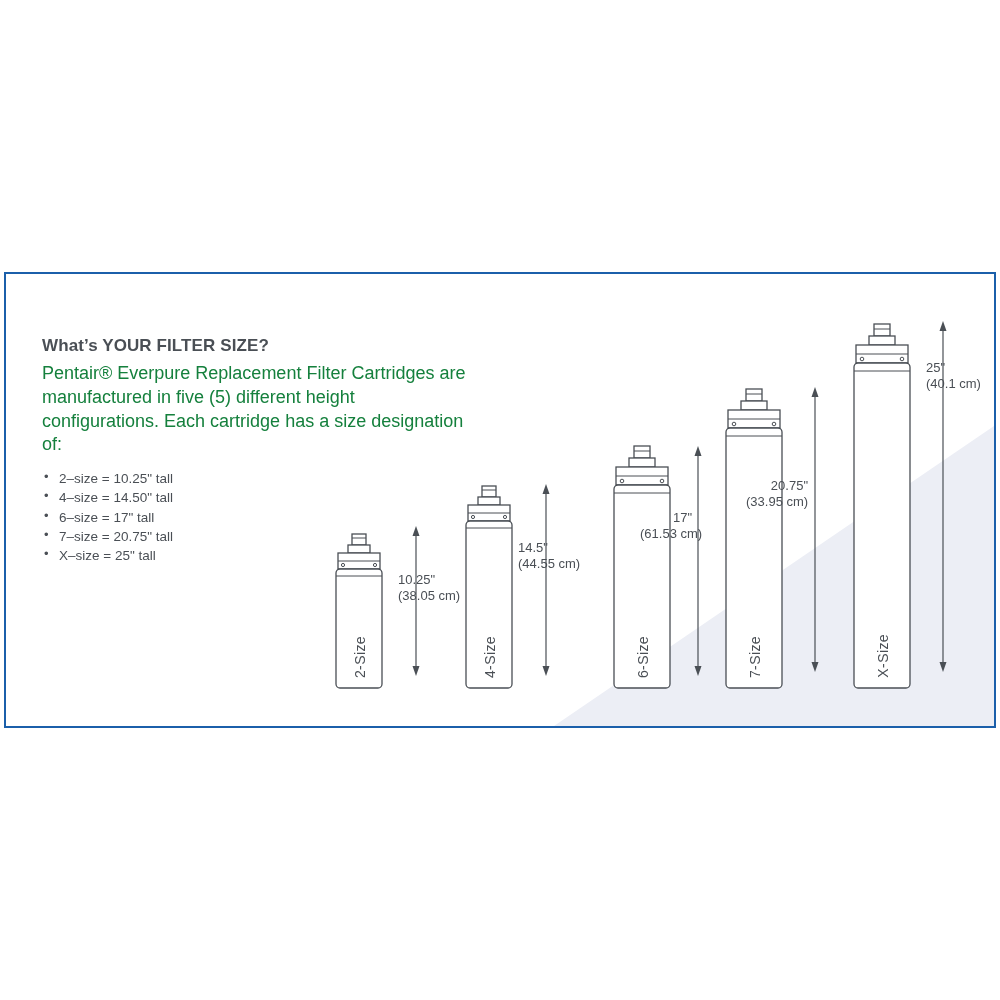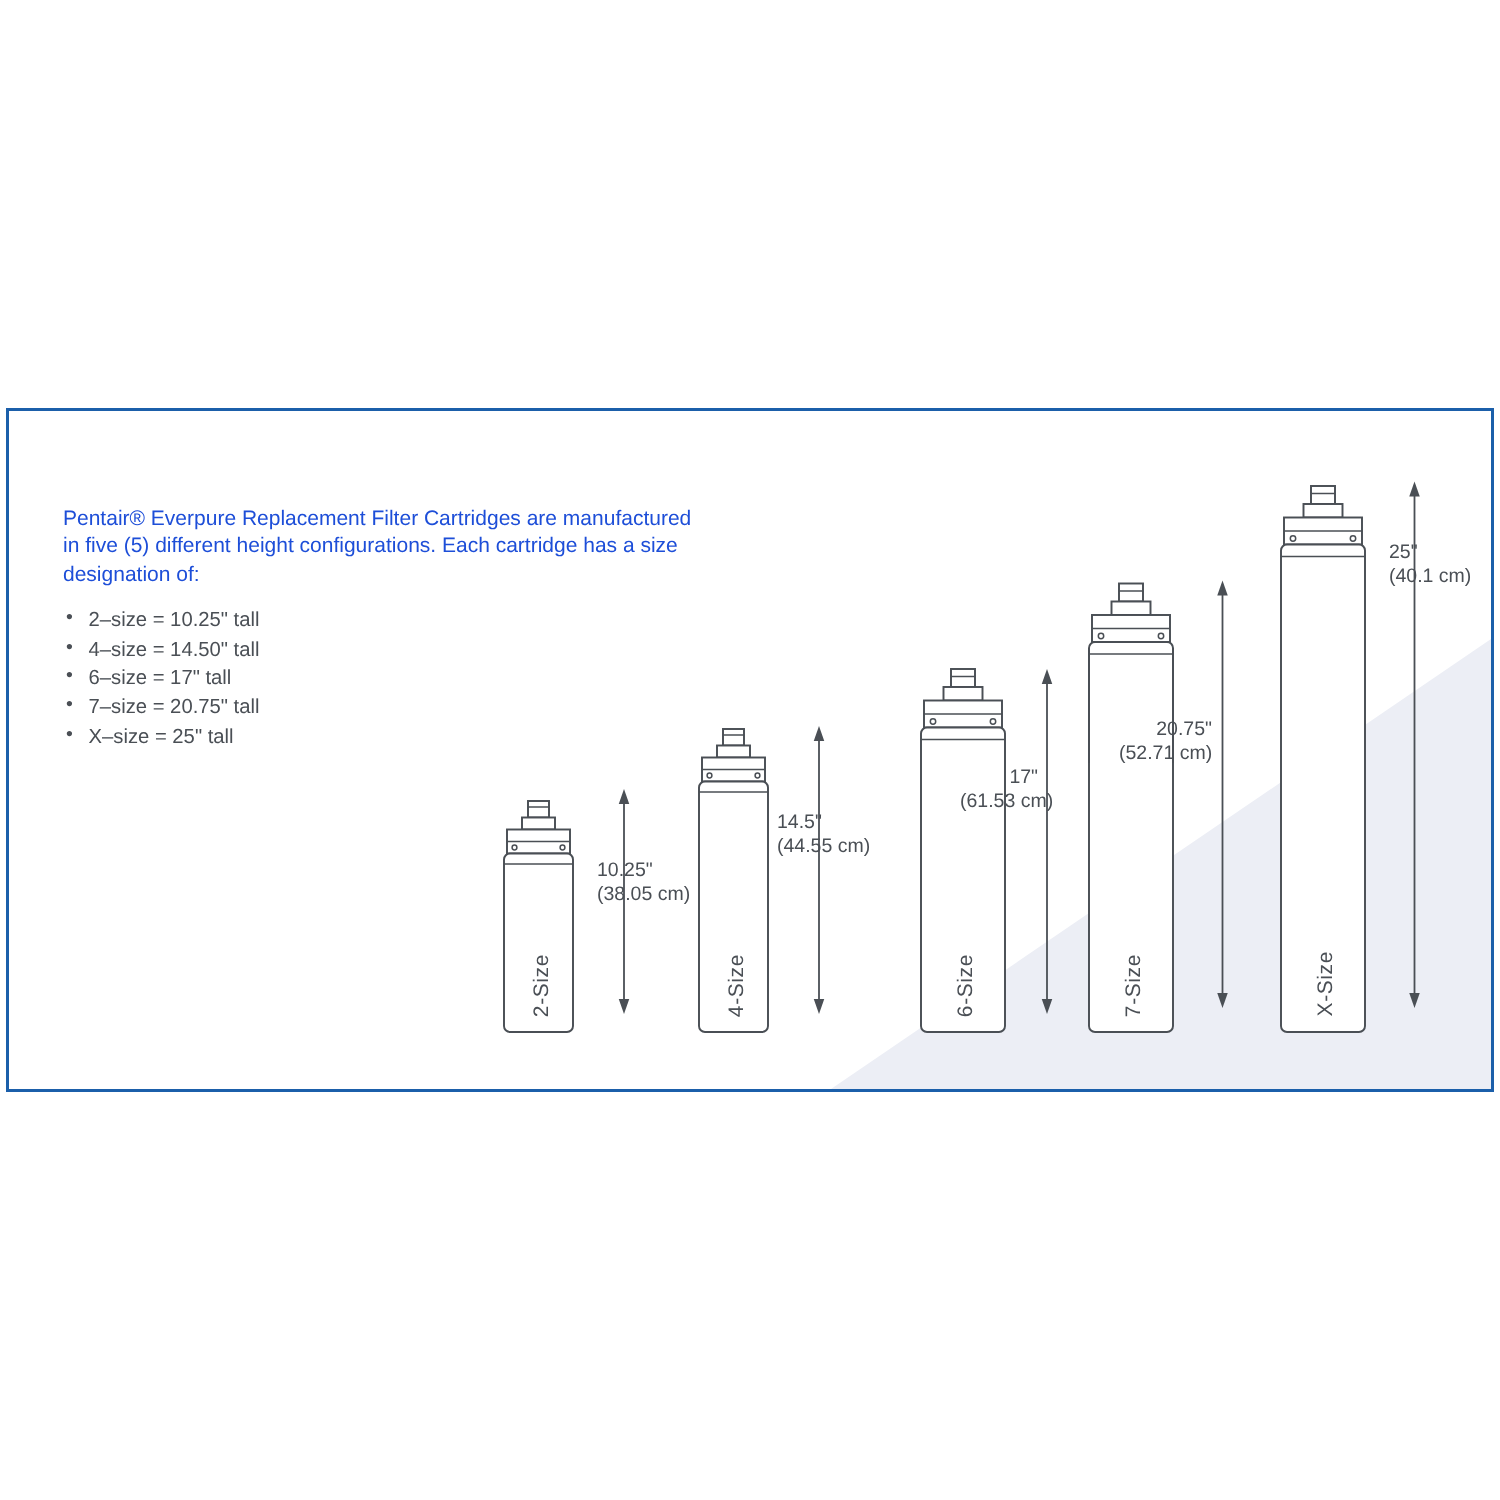--- a/index.html
+++ b/index.html
@@ -49,24 +49,24 @@
     width: 430px;
   }
   #headline {
     font-size: 17px;
     font-weight: bold;
     color: #4a4f55;
     margin: 0 0 6px 0;
     letter-spacing: 0.1px;
   }
   #para {
-    font-size: 14px;
+    font-size: 18px;
     line-height: 1.32;
     margin: 0 0 12px 0;
-    color: #1d4ed8;
+    color: #15803d;
   }
   #sizelist {
     list-style: none;
     margin: 0;
     padding: 0;
   }
   #sizelist li {
     font-size: 13.5px;
     line-height: 1.43;
     padding-left: 17px;
@@ -112,20 +112,21 @@
   svg { display: block; }
 </style>
 </head>
 <body>
 
 <div id="panel">
 
   <div id="wedge"></div>
 
   <div id="textblock">
+    <h1 id="headline">What’s YOUR FILTER SIZE?</h1>
     <p id="para">Pentair® Everpure Replacement Filter Cartridges are manufactured in five (5) different height configurations. Each cartridge has a size designation of:</p>
     <ul id="sizelist">
       <li>2–size = 10.25" tall</li>
       <li>4–size = 14.50" tall</li>
       <li>6–size = 17" tall</li>
       <li>7–size = 20.75" tall</li>
       <li>X–size = 25" tall</li>
     </ul>
   </div>
 
@@ -226,21 +227,21 @@
       </svg>
       <span class="cart-label" style="left:29px; bottom:14px;">7-Size</span>
     </div>
     <svg width="125" height="325" viewBox="0 0 125 325" style="position:absolute;left:0;bottom:0;">
       <line x1="97" y1="27" x2="97" y2="298" stroke="#4a4f55" stroke-width="1.2"></line>
       <polygon points="97,20 93.5,30 100.5,30" fill="#4a4f55"></polygon>
       <polygon points="97,305 93.5,295 100.5,295" fill="#4a4f55"></polygon>
     </svg>
     <div class="dim-text" style="left:28px; bottom:182px; text-align:right; width:62px;">
       <span>20.75"</span><br>
-      <span>(52.71 cm)</span>
+      <span>(33.95 cm)</span>
     </div>
   </div>
 
   <div class="cart-group" style="left:840px; bottom:34px; width:125px; height:390px;">
     <div class="cartridge">
       <svg width="72" height="370" viewBox="0 0 72 370">
         <rect x="28" y="2" width="16" height="12" fill="#ffffff" stroke="#4a4f55" stroke-width="1.3"></rect>
         <line x1="28" y1="7" x2="44" y2="7" stroke="#4a4f55" stroke-width="1"></line>
         <rect x="23" y="14" width="26" height="9" fill="#ffffff" stroke="#4a4f55" stroke-width="1.3"></rect>
         <rect x="10" y="23" width="52" height="18" fill="#ffffff" stroke="#4a4f55" stroke-width="1.3"></rect>

